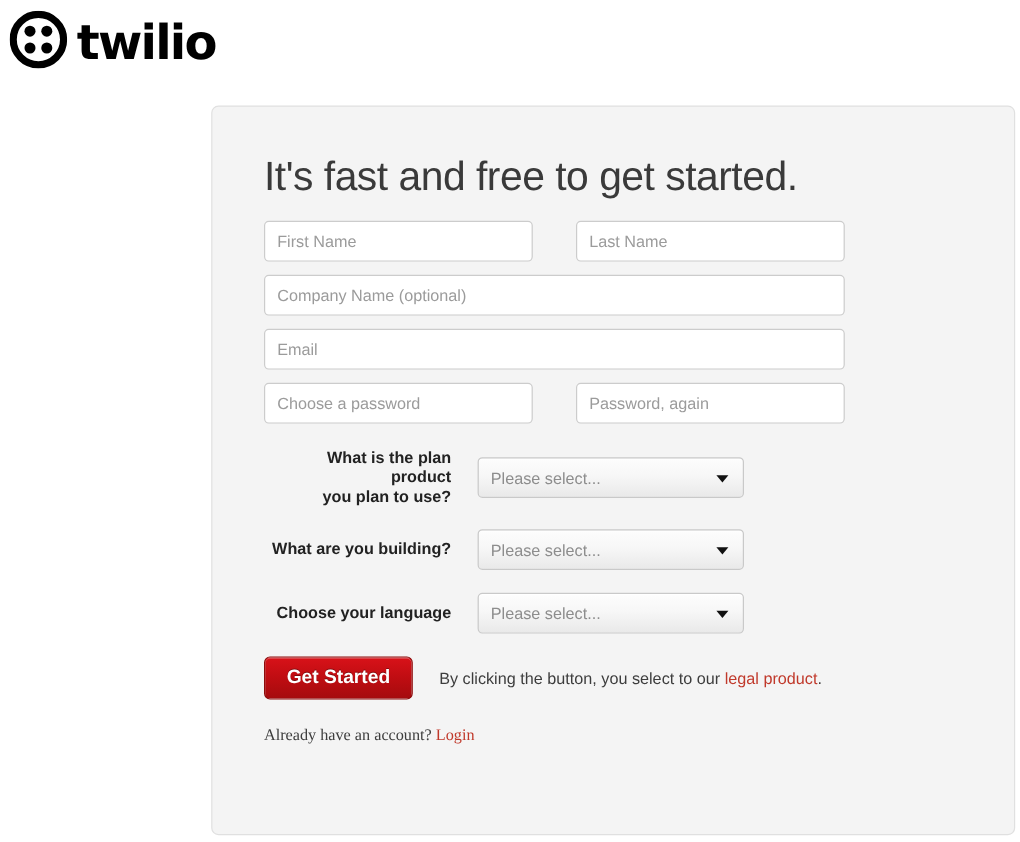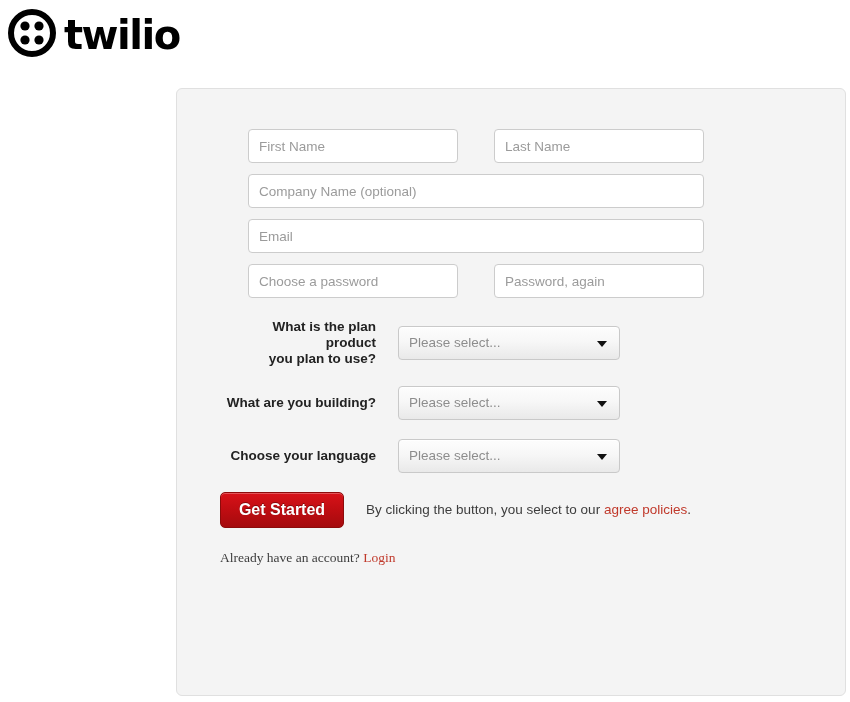--- a/index.html
+++ b/index.html
@@ -68,21 +68,20 @@
     color: #3a3a3a;
     letter-spacing: -0.4px;
     line-height: 1.1;
   }
 
   
   .row {
     display: flex;
     gap: 36px;
     margin-bottom: 11px;
-    margin-left: 28px;
   }
   .field {
     height: 34px;
     border: 1px solid #cccccc;
     border-radius: 4px;
     background: #ffffff;
     font-family: "Liberation Sans", sans-serif;
     font-size: 13.5px;
     color: #444444;
     padding: 0 10px;
@@ -194,20 +193,21 @@
         <circle cx="17" cy="31" r="4.6" fill="#000000"></circle>
         <circle cx="31" cy="31" r="4.6" fill="#000000"></circle>
       </svg>
     </span>
     <span class="logo-word">twilio</span>
   </div>
 
   <div class="card">
     <div class="card-inner">
 
+      <h1 class="headline">It's fast and free to get started.</h1>
 
       <div class="row">
         <input class="field half" type="text" placeholder="First Name" style="">
         <input class="field half" type="text" placeholder="Last Name" style="">
       </div>
 
       <div class="row">
         <input class="field full" type="text" placeholder="Company Name (optional)" style="">
       </div>
 
@@ -245,21 +245,21 @@
         <div class="select-label">Choose your language</div>
         <div class="select-box">
           <span class="select-value">Please select...</span>
           <span class="select-arrow"></span>
         </div>
       </div>
 
       <div class="submit-row">
         <button class="btn-primary">Get Started</button>
         <div class="terms">
-          <span>By clicking the button, you select to our </span><a class="link">agree policies</a><span class="period">.</span>
+          <span>By clicking the button, you select to our </span><a class="link">legal product</a><span class="period">.</span>
         </div>
       </div>
 
       <div class="login-row">
         <span>Already have an account? </span><a class="link">Login</a>
       </div>
 
     </div>
   </div>
 </div>

